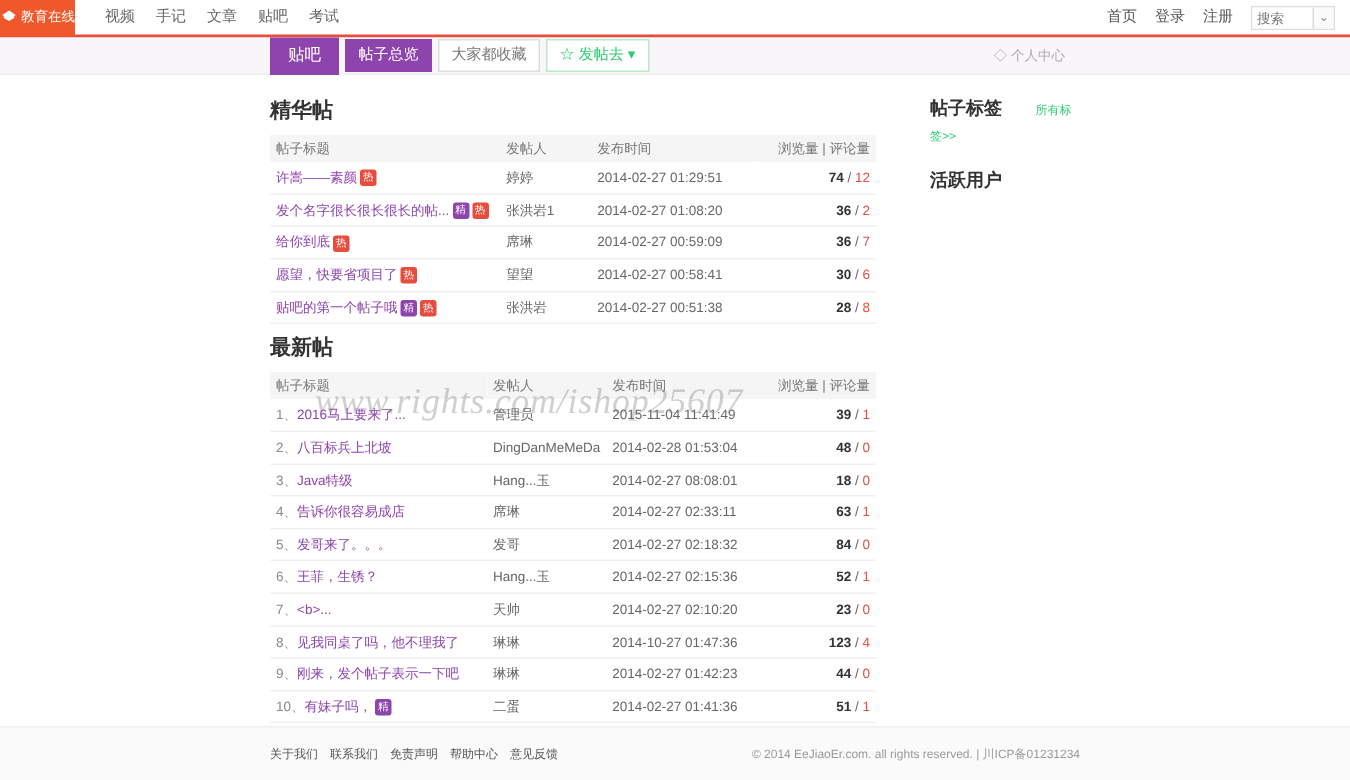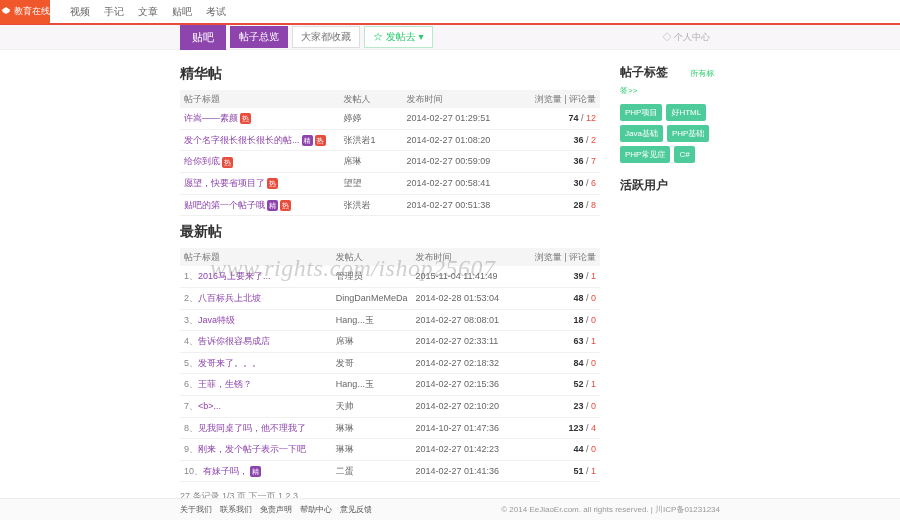--- a/index.html
+++ b/index.html
@@ -14,21 +14,21 @@
 .search{display:flex;border:1px solid #ddd;height:16px}
 .search input{border:0;width:40px;font-size:9px;padding:0 3px;outline:none}
 .search button{width:14px;border:0;border-left:1px solid #ddd;background:#fafafa;font-size:8px;color:#888}
 .tabbar{height:25px;background:#f9f6fa;border-bottom:1px solid #eee;display:flex;align-items:center;padding-left:180px}
 .tabbar .cur{background:#8e44ad;color:#fff;height:25px;line-height:25px;padding:0 12px;font-size:11px}
 .tabs{display:flex;margin-left:0}
 .tab{padding:3px 8px;font-size:10px;border:1px solid #ddd;background:#fff;margin-left:4px;color:#777}
 .tab.active{background:#8e44ad;color:#fff;border-color:#8e44ad}
 .tab.post{color:#2ecc71;border-color:#b8e9cb}
 .pc{margin-left:auto;margin-right:190px;font-size:9px;color:#aaa}
-.wrap{display:flex;padding:8px 180px 0 180px;gap:20px}
+.wrap{display:flex;padding:8px 180px 0 180px;gap:36px}
 .main{flex:1;min-width:0}
 .side{width:100px}
 h3{font-size:14px;color:#333;margin:6px 0;font-weight:bold}
 .tbl{width:100%;border-collapse:collapse;font-size:9px}
 .tbl thead{background:#f5f5f5}
 .tbl th{padding:3px 4px;font-weight:normal;color:#777;text-align:left;font-size:9px}
 .tbl th:nth-child(1){width:38%}
 .tbl th:nth-child(2){width:15%}
 .tbl th:nth-child(3){width:27%}
 .tbl th:nth-child(4){width:20%;text-align:right}
@@ -39,41 +39,50 @@
 .b-jing{background:#8e44ad}
 .b-hot{background:#e84c3d}
 .views{color:#333;font-weight:bold}
 .reply{color:#e84c3d}
 .pager{font-size:9px;color:#888;padding:8px 0}
 .side h3{font-size:12px}
 .morelink{font-size:8px;color:#2ecc71;margin-left:19px;font-weight:normal}
 .tags{display:flex;flex-wrap:wrap;gap:4px;margin-top:6px}
 .tag{background:#4ecb9b;color:#fff;font-size:8px;padding:3px 5px;border-radius:2px}
 .watermark{position:absolute;top:255px;left:210px;font:italic 24px Georgia,serif;color:rgba(120,120,120,0.35);pointer-events:none;letter-spacing:.5px}
-.footer{position:absolute;bottom:0;left:0;right:0;height:22px;background:#fafafa;border-top:1px solid #eee;display:flex;align-items:center;padding:0 180px;font-size:8px;color:#999;gap:10px}
+.footer{position:absolute;bottom:0;left:0;right:0;height:36px;background:#fafafa;border-top:1px solid #eee;display:flex;align-items:center;padding:0 180px;font-size:8px;color:#999;gap:10px}
 .footer .r{margin-left:auto}
 .idx{color:#888}
 </style>
 </head>
 <body>
 
 <div class="topbar">
   <div class="logo">
     <svg viewBox="0 0 24 24" fill="#fff">
         <path d="M12 2L3 8l9 6 9-6-9-6zm0 9L5 7v5l7 4 7-4V7l-7 4z"></path>
       </svg>
     <span>教育在线</span>
   </div>
   <nav class="topnav">
       <a>视频</a>
       <a>手记</a>
       <a>文章</a>
       <a>贴吧</a>
       <a>考试</a>
     </nav>
+  <div class="topright">
+    <a>首页</a>
+    <a>登录</a>
+    <a>注册</a>
+    <div class="search">
+      <input placeholder="搜索" style="">
+      <button>⌄</button>
+    </div>
+  </div>
 </div>
 
 <div class="tabbar">
   <div class="cur">贴吧</div>
   <div class="tabs">
       <div class="tab active">帖子总览</div>
       <div class="tab">大家都收藏</div>
       <div class="tab post">☆ 发帖去 ▾</div>
     </div>
   <div class="pc">◇ 个人中心</div>
@@ -199,28 +208,20 @@
         </tbody>
       </table>
     <div class="pager">27 条记录 1/3 页 下一页 1 2 3</div>
   </div>
 
   <aside class="side">
     <h3>
       <span>帖子标签</span>
       <a class="morelink">所有标签&gt;&gt;</a>
     </h3>
-    <div class="tags">
-        <a class="tag">PHP项目</a>
-        <a class="tag">好HTML</a>
-        <a class="tag">Java基础</a>
-        <a class="tag">PHP基础</a>
-        <a class="tag">PHP常见症</a>
-        <a class="tag">C#</a>
-      </div>
     <h3 style="margin-top:14px">活跃用户</h3>
   </aside>
 </div>
 
 <div class="watermark">www.rights.com/ishop25607</div>
 
 <div class="footer">
   <div class="links"><a style="margin-right: 8px;">关于我们</a><a style="margin-right: 8px;">联系我们</a><a style="margin-right: 8px;">免责声明</a><a style="margin-right: 8px;">帮助中心</a><a style="margin-right: 8px;">意见反馈</a></div>
   <div class="r">© 2014 EeJiaoEr.com. all rights reserved. | 川ICP备01231234</div>
 </div>

